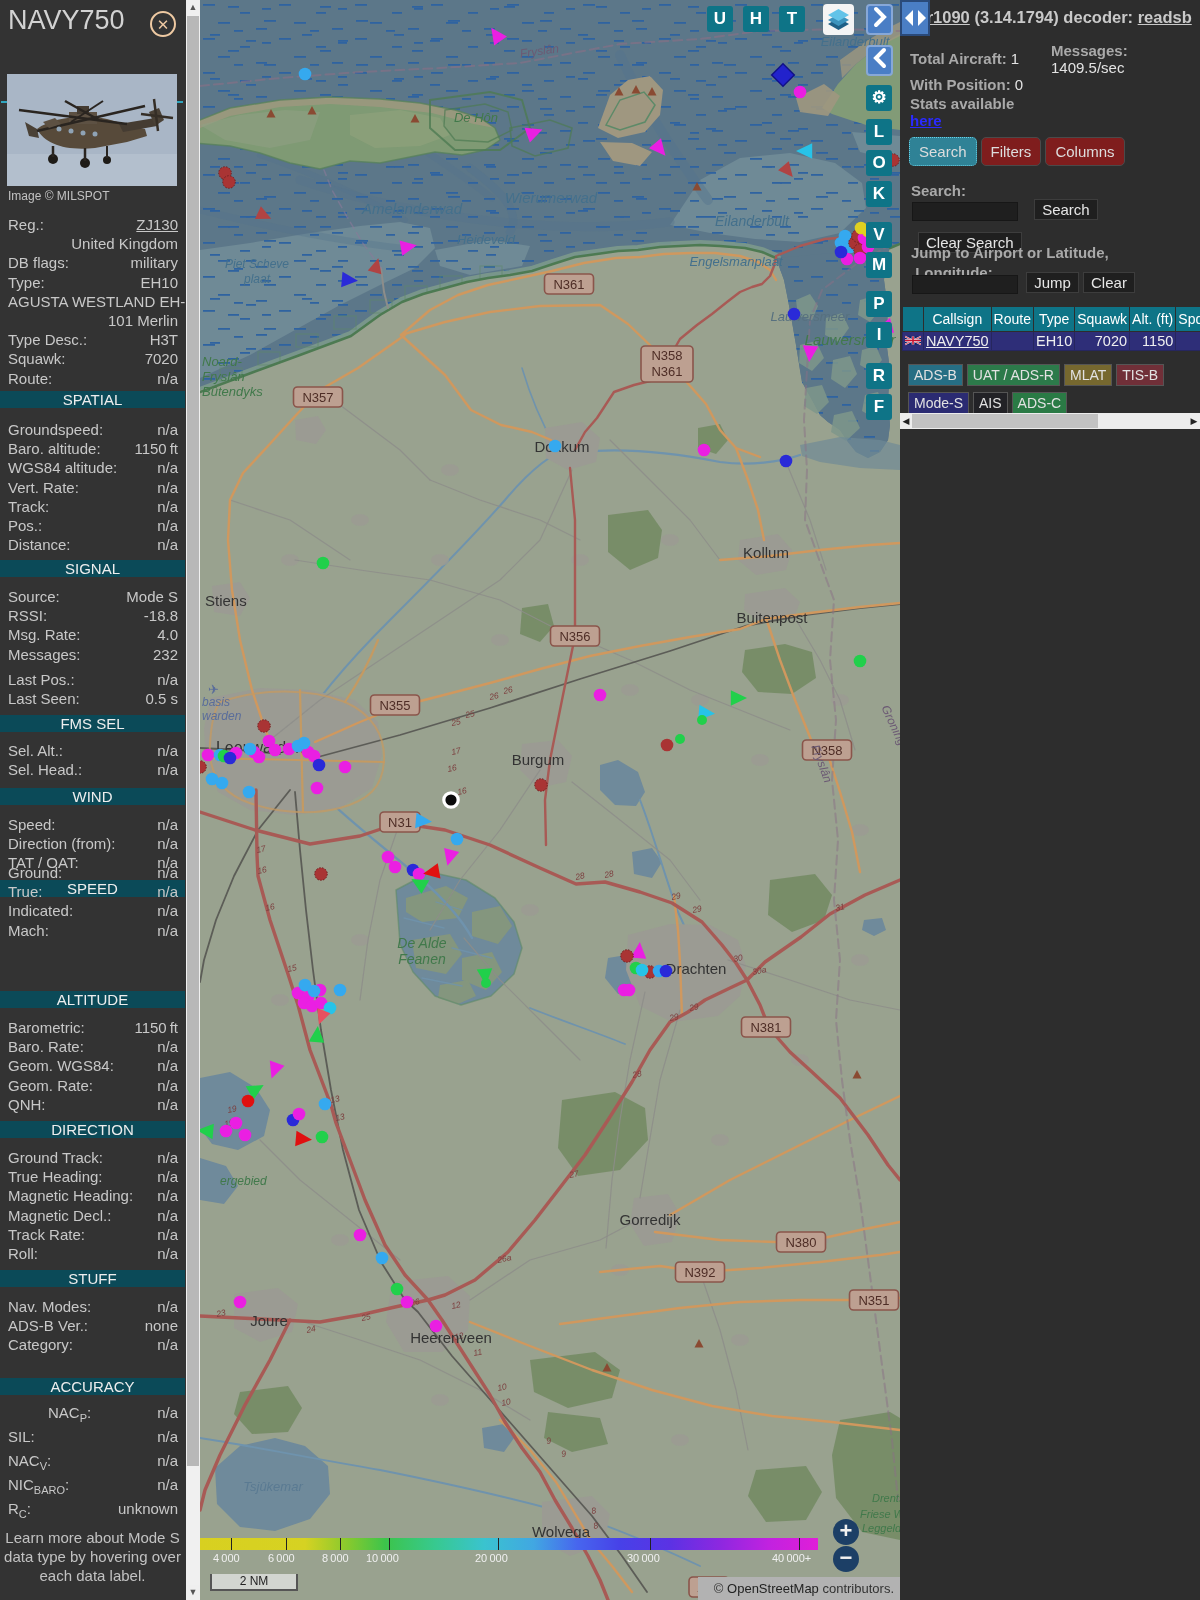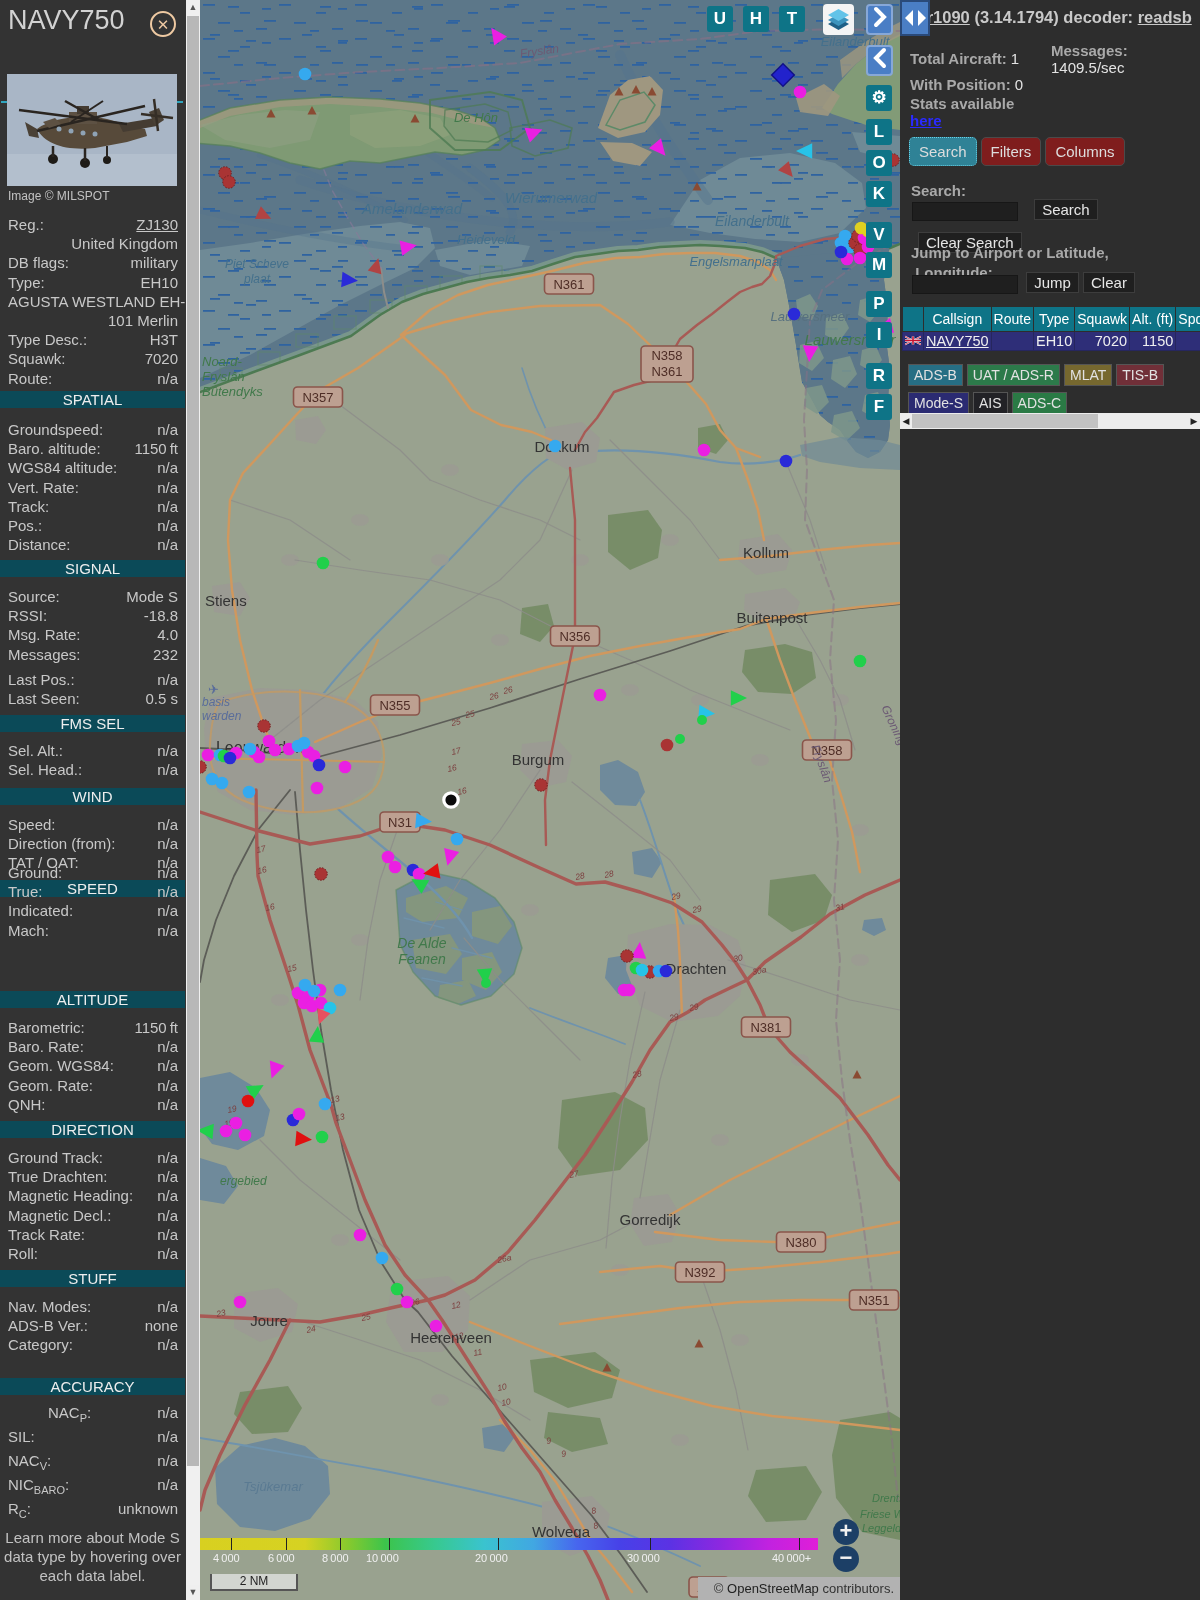--- a/index.html
+++ b/index.html
@@ -763,21 +763,21 @@
           <span class="r">n/a</span>
         </div>
     </div>
     <div class="sech" style="top:1121px;">DIRECTION</div>
     <div class="rows" style="top:1149px;">
       <div class="row">
           <span class="l">Ground Track:</span>
           <span class="r">n/a</span>
         </div>
       <div class="row">
-          <span class="l">True Drachten:</span>
+          <span class="l">True Heading:</span>
           <span class="r">n/a</span>
         </div>
       <div class="row">
           <span class="l">Magnetic Heading:</span>
           <span class="r">n/a</span>
         </div>
       <div class="row">
           <span class="l">Magnetic Decl.:</span>
           <span class="r">n/a</span>
         </div>

